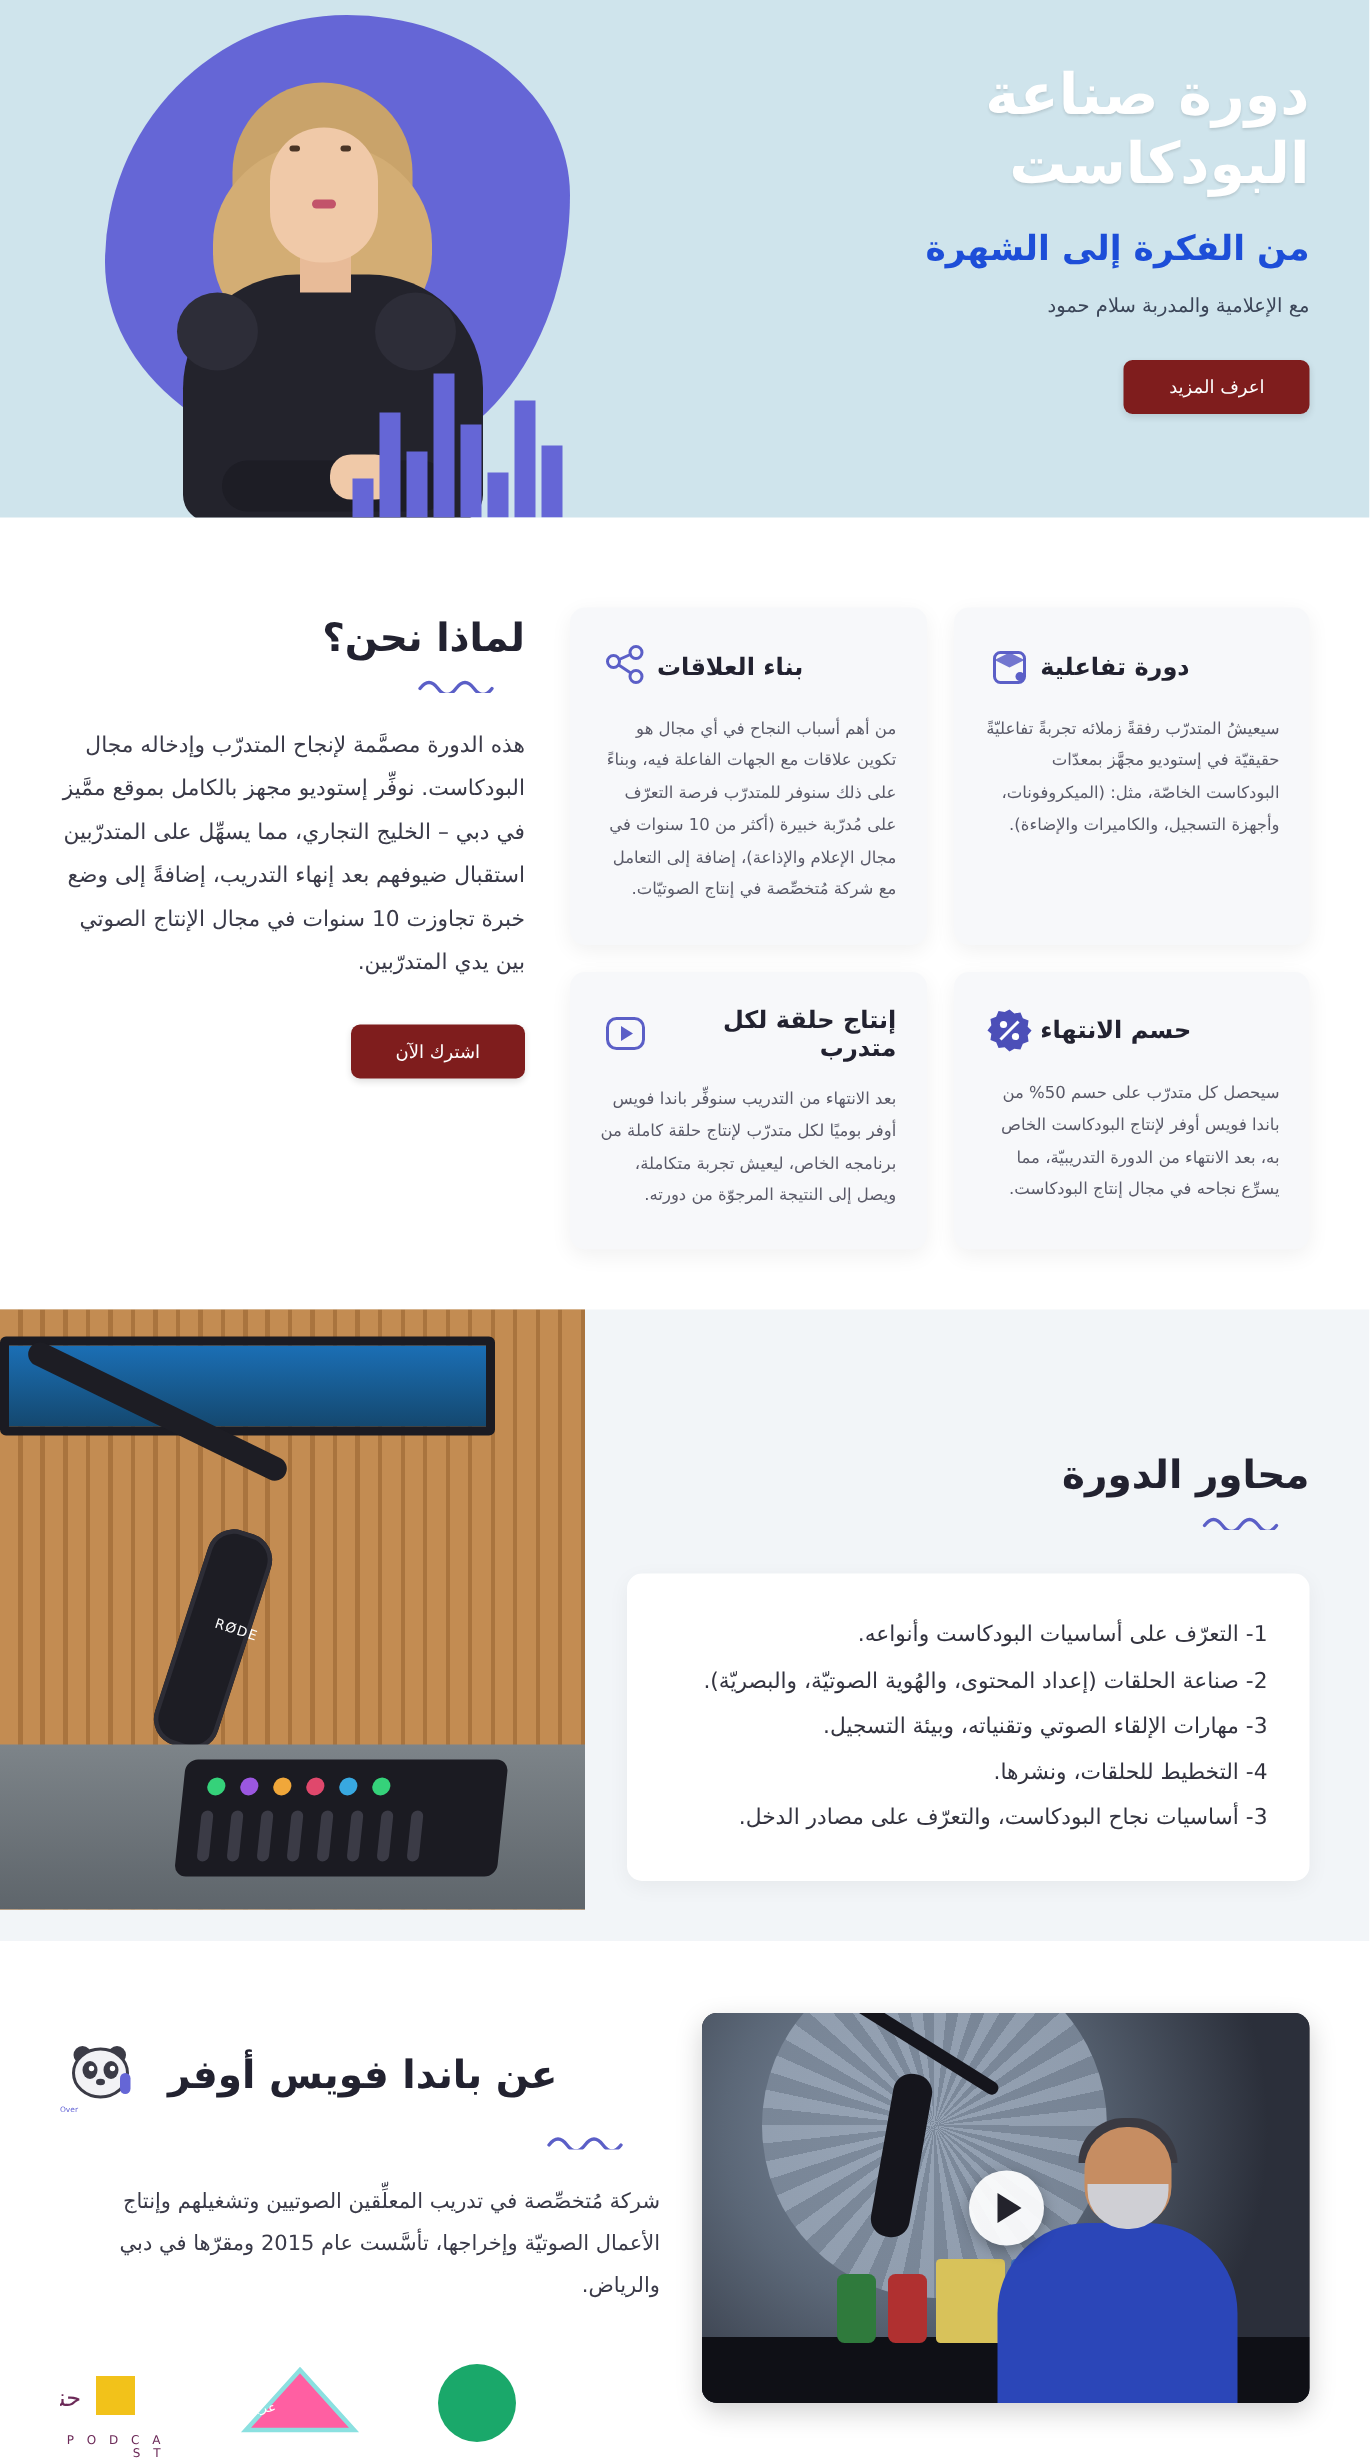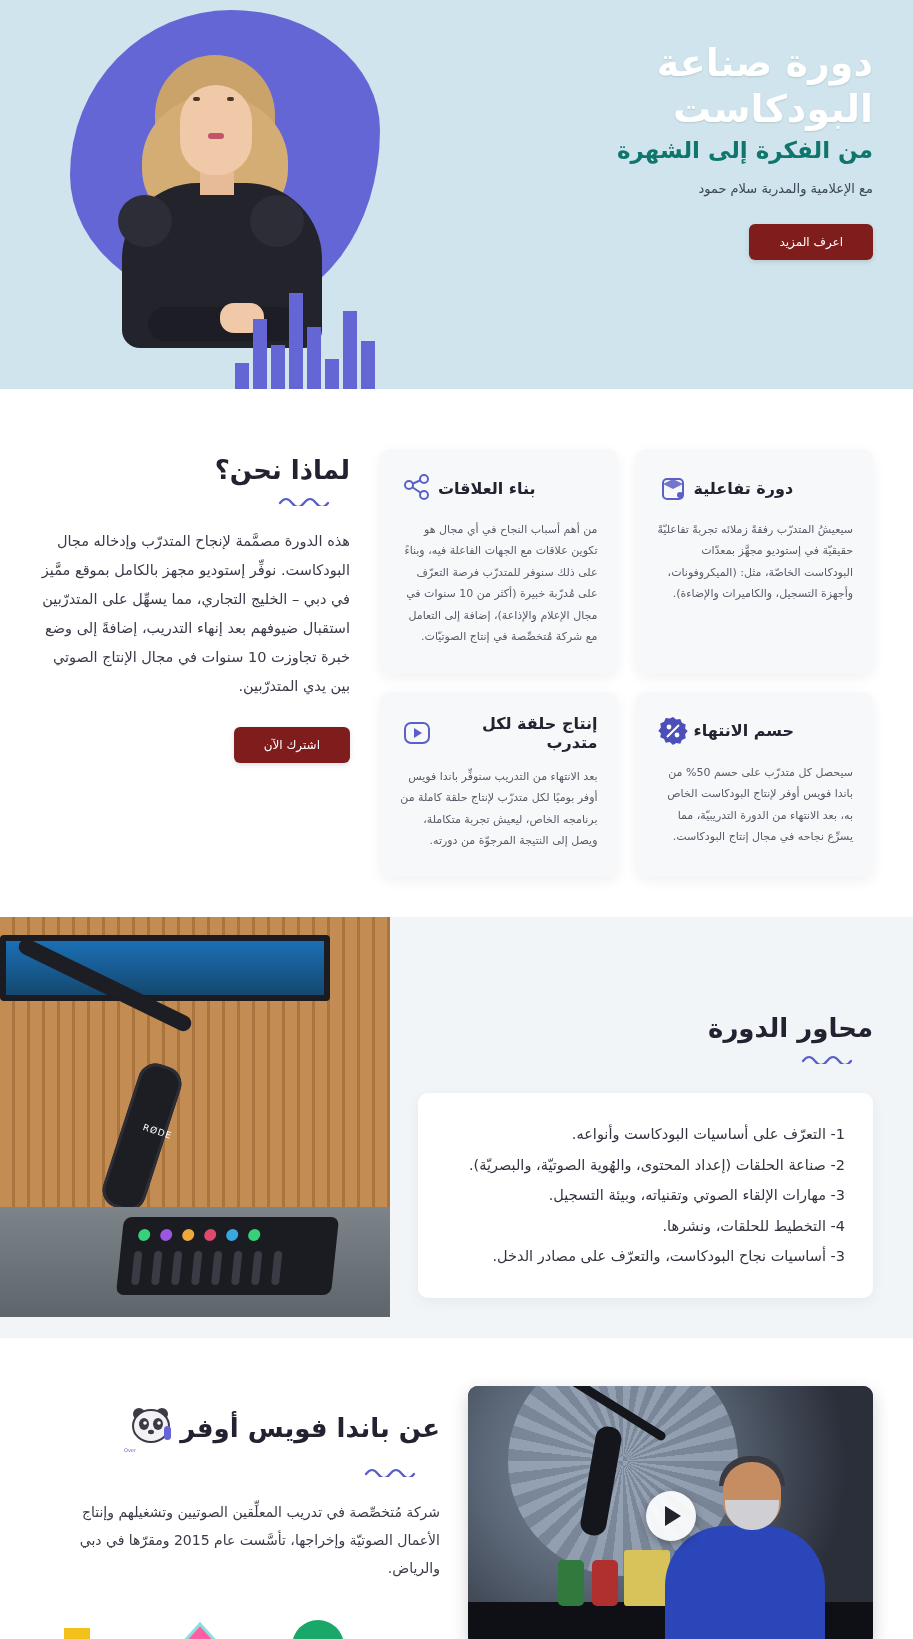--- a/index.html
+++ b/index.html
@@ -8,21 +8,21 @@
     font-family: "DejaVu Sans", "Liberation Sans", sans-serif;
     background: #ffffff;
     color: #2b2b3a;
     direction: rtl;
   }
   .page { width: 913px; position: relative; overflow: hidden; }
 
   
   .hero {
     position: relative;
-    height: 389px;
+    height: 345px;
     background: #cfe4ec;
     overflow: hidden;
   }
   .hero-blob {
     position: absolute;
     left: 70px; top: 10px;
     width: 310px; height: 300px;
     background: #6566d6;
     border-radius: 52% 48% 44% 56% / 55% 40% 60% 45%;
   }
@@ -85,22 +85,22 @@
     position: absolute;
     right: 40px; top: 40px;
     width: 470px;
     text-align: right;
   }
   .hero-title {
     font-size: 38px; font-weight: 700; color: #ffffff;
     line-height: 1.22; text-shadow: 0 1px 2px rgba(0,0,0,.12);
   }
   .hero-sub {
-    margin-top: 4px;
-    font-size: 23px; font-weight: 700; color: #0f766e;
+    margin-top: 20px;
+    font-size: 23px; font-weight: 700; color: #1d4ed8;
   }
   .hero-by {
     margin-top: 18px;
     font-size: 13px; color: #3b4558;
   }
   .btn {
     display: inline-block;
     background: #7f1d1d;
     color: #fff;
     font-size: 12px;
@@ -238,21 +238,21 @@
     gap: 28px;
     align-items: flex-start;
   }
   .about-right {
     width: 400px;
     text-align: right;
     padding-top: 14px;
   }
   .about-head {
     display: flex; flex-direction: row-reverse;
-    align-items: center; justify-content: flex-end; 
+    align-items: center; justify-content: flex-start; gap: 16px;
   }
   .panda-logo { width: 56px; height: 56px; flex: 0 0 56px; }
   .about-text {
     margin-top: 26px;
     font-size: 14px;
     line-height: 2.0;
     color: #3a3a48;
   }
   .logos {
     margin-top: 36px;

